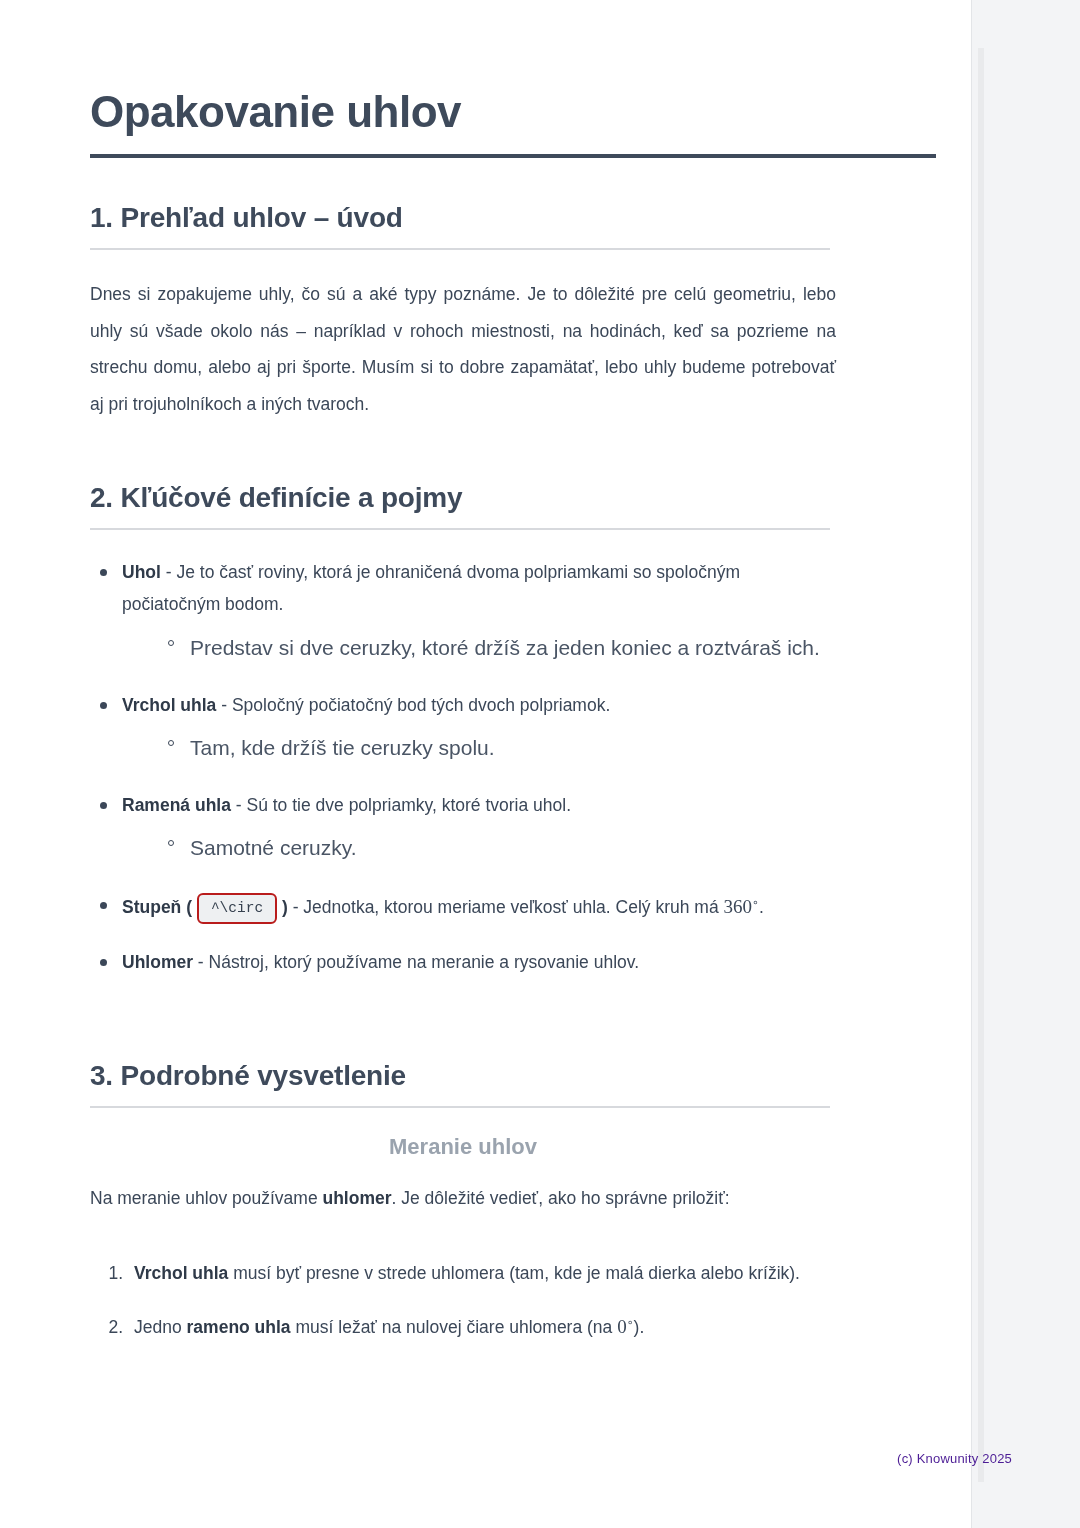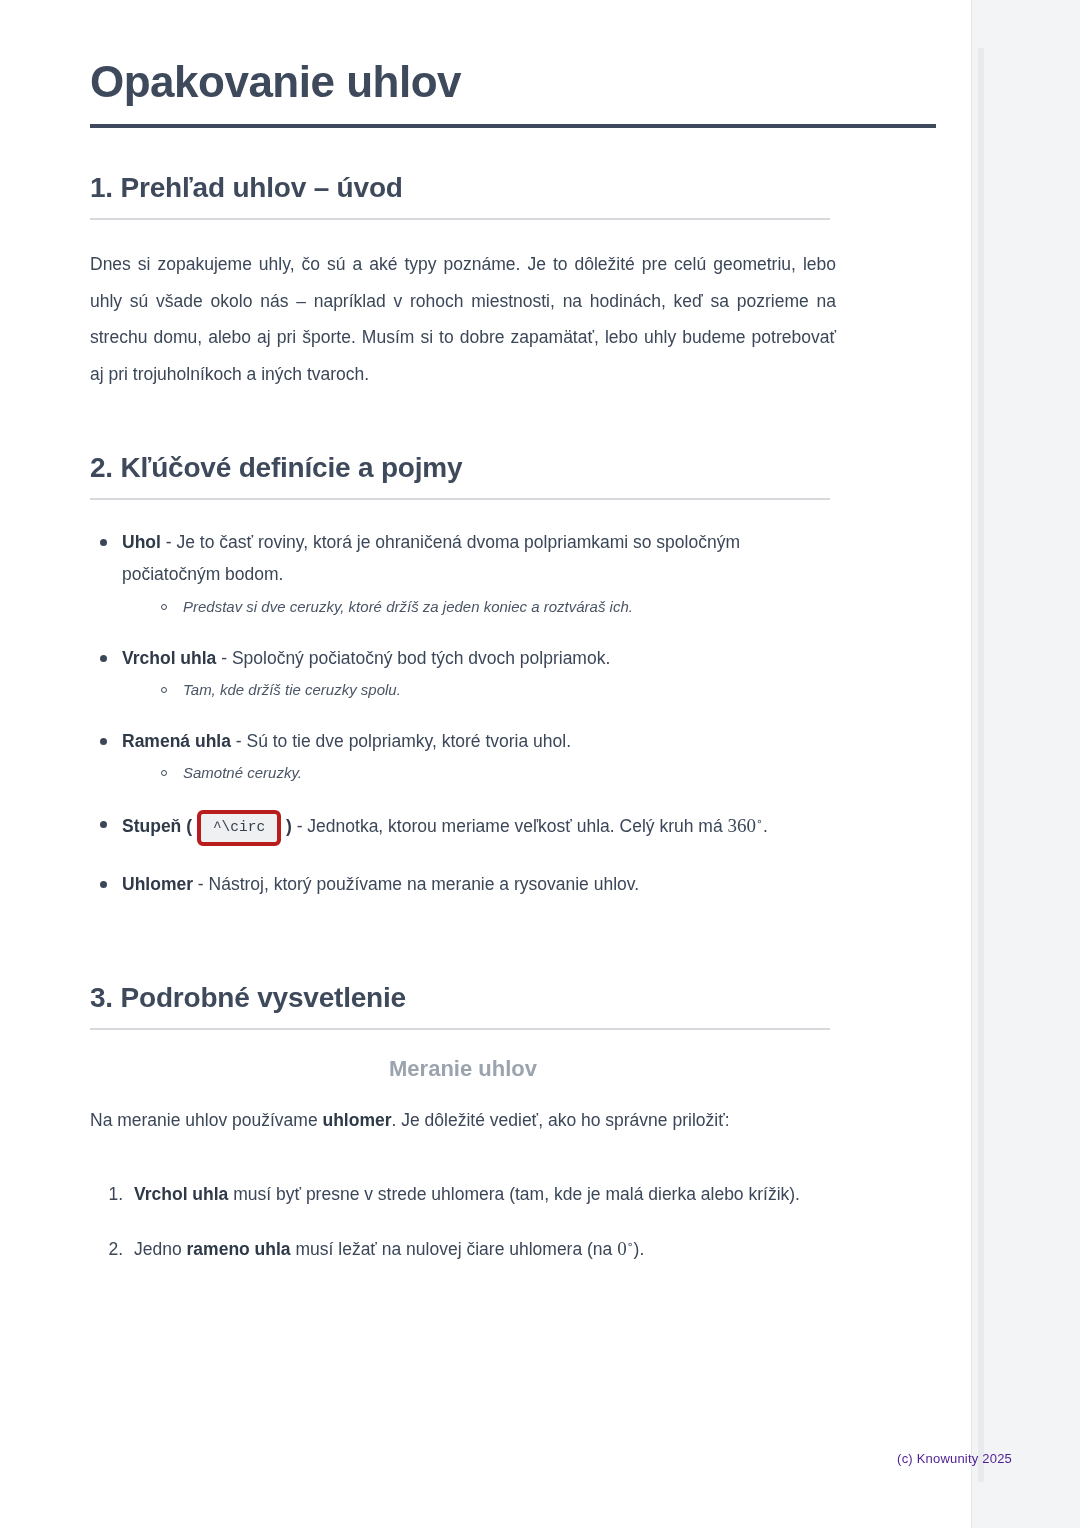--- a/index.html
+++ b/index.html
@@ -34,21 +34,21 @@
     position: absolute;
     top: 48px;
     right: 96px;
     width: 6px;
     height: 1434px;
     background: #e9eaec;
   }
   .content {
     position: absolute;
     left: 90px;
-    top: 58px;
+    top: 88px;
     width: 746px;
   }
   h1.doc-title {
     font-size: 44px;
     font-weight: 700;
     letter-spacing: -0.5px;
     color: #3e4a5b;
     margin: 0 0 18px 0;
     line-height: 1.1;
   }
@@ -105,44 +105,43 @@
     background: #3b4758;
   }
   ul.sub {
     list-style: none;
     margin: 2px 0 0 0;
     padding: 0 0 0 34px;
   }
   ul.sub > li {
     position: relative;
     padding-left: 26px;
-    font-style: italic;
-    font-size: 15px;
+    font-size: 21px;
     line-height: 1.8;
     color: #4a5565;
-    margin: 1px;
+    margin: 8px;
   }
   ul.sub > li::before {
     content: "";
     position: absolute;
     left: 4px;
     top: 11px;
     width: 6px;
     height: 6px;
     border-radius: 50%;
     border: 1.5px solid #3b4758;
     background: transparent;
     box-sizing: border-box;
   }
   strong { font-weight: 700; color: #2f3a49; text-align: right; }
   code.tex {
     font-family: "Liberation Mono", monospace;
     font-size: 14.5px;
     background: #eef0f2;
-    border: 4px solid #b91c1c;
+    border: 2px solid #b91c1c;
     border-radius: 6px;
     padding: 5px 12px;
     color: #36414f;
     display: inline-block;
     vertical-align: middle;
     line-height: 1.2;
   }
   .math {
     font-family: "Liberation Serif", serif;
     font-size: 19px;

